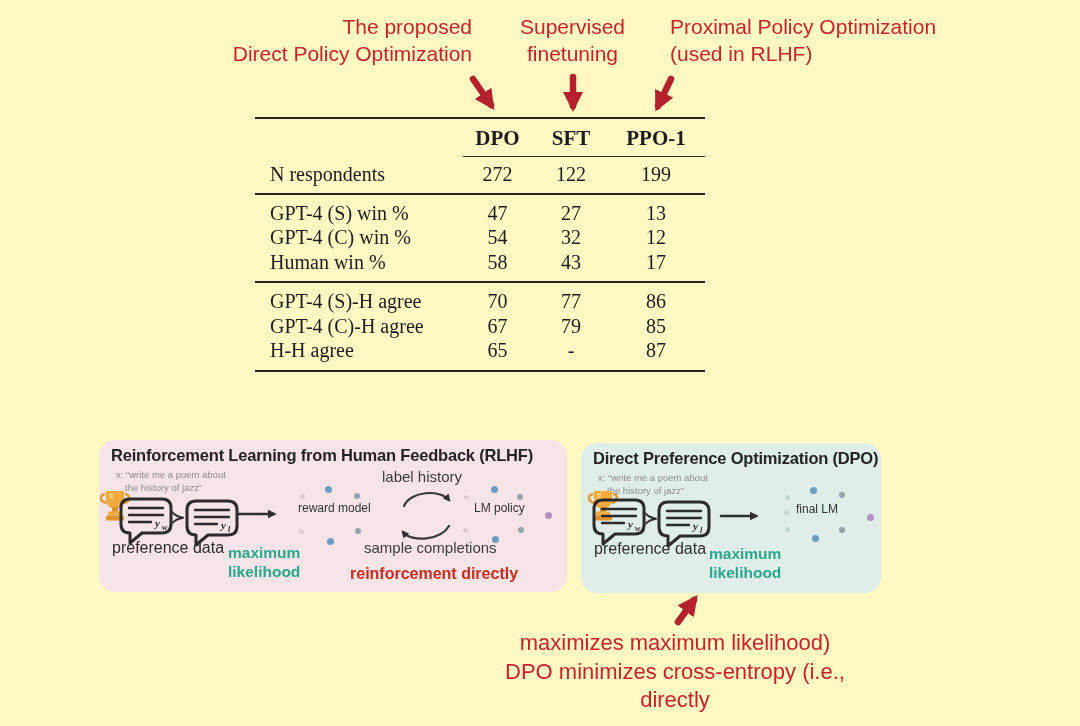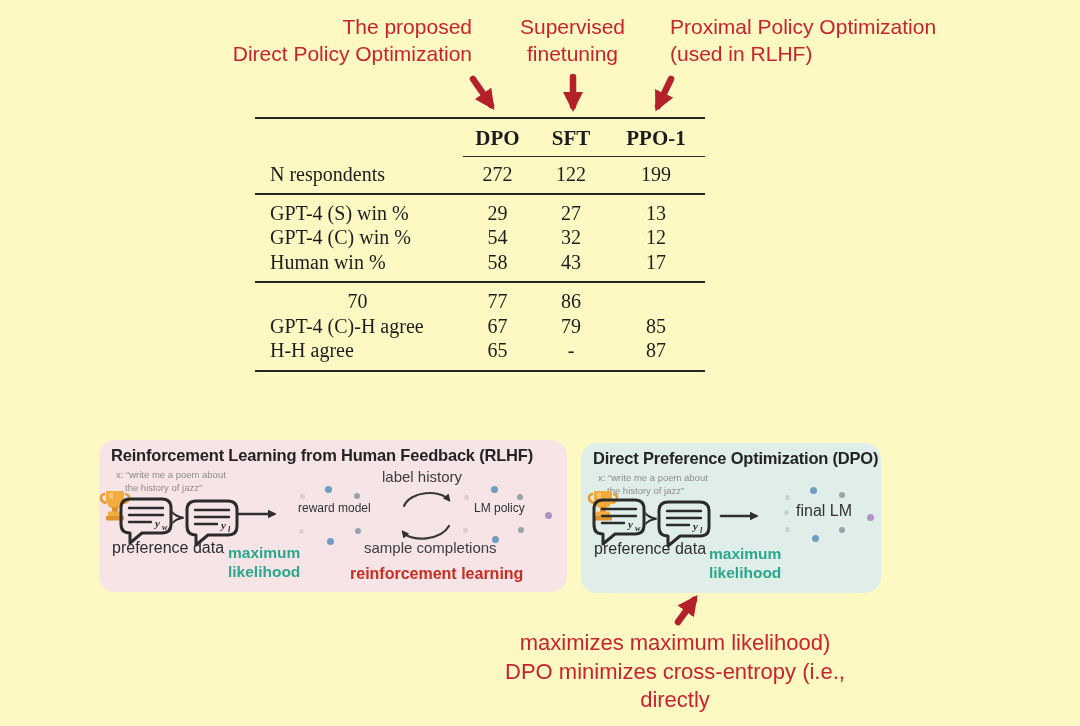--- a/index.html
+++ b/index.html
@@ -43,21 +43,21 @@
   .prompt .ind{padding-left:9px;}
   .pref{position:absolute;font-size:16px;color:#2e2e2e;font-weight:400;white-space:nowrap;}
   .pink .pref{left:13px;top:99px;}
   .teal .pref{left:13px;top:97px;}
   .ml{position:absolute;color:var(--teal-text,#2aa78d);font-size:15.5px;font-weight:bold;line-height:18.5px;}
   .pink .ml{left:129px;top:104px;}
   .teal .ml{left:128px;top:102px;}
   .nodetext{position:absolute;font-size:12px;color:#333333;font-weight:500;white-space:nowrap;}
   .reward{left:199px;top:61px;}
   .lmpol{left:375px;top:61px;}
-  .finallm{left:215px;top:59px;font-size:16px;}
+  .finallm{left:215px;top:59px;font-size:12px;}
   .small{position:absolute;font-size:15px;color:#3c3c3c;font-weight:500;white-space:nowrap;}
   .label-rewards{left:283px;top:28px;}
   .sample-completions{left:265px;top:99px;}
   .rltext{position:absolute;left:251px;top:125px;color:var(--rl-red,#cb2c20);
           font-weight:bold;font-size:16px;white-space:nowrap;}
   .succ{position:absolute;font-size:17px;font-weight:bold;color:#2b2b2b;}
   .pink .succ{left:72px;top:67px;}
   .teal .succ{left:63px;top:65px;}
   .trophy{position:absolute;width:34px;height:36px;}
   .pink .trophy{left:-1px;top:48px;}
@@ -120,40 +120,41 @@
         <div class="lab">N respondents</div>
         <div class="val">272</div>
         <div class="val">122</div>
         <div class="val">199</div>
       </div>
     </div>
     <div class="rule"></div>
     <div class="group">
       <div class="drow">
         <div class="lab">GPT-4 (S) win %</div>
-        <div class="val">29</div>
+        <div class="val">47</div>
         <div class="val">27</div>
         <div class="val">13</div>
       </div>
       <div class="drow">
         <div class="lab">GPT-4 (C) win %</div>
         <div class="val">54</div>
         <div class="val">32</div>
         <div class="val">12</div>
       </div>
       <div class="drow">
         <div class="lab">Human win %</div>
         <div class="val">58</div>
         <div class="val">43</div>
         <div class="val">17</div>
       </div>
     </div>
     <div class="rule"></div>
     <div class="group">
       <div class="drow">
+        <div class="lab">GPT-4 (S)-H agree</div>
         <div class="val">70</div>
         <div class="val">77</div>
         <div class="val">86</div>
       </div>
       <div class="drow">
         <div class="lab">GPT-4 (C)-H agree</div>
         <div class="val">67</div>
         <div class="val">79</div>
         <div class="val">85</div>
       </div>
@@ -201,21 +202,21 @@
     </svg>
     <div class="pref">preference data</div>
     <div class="ml">
       <div>maximum</div>
       <div>likelihood</div>
     </div>
     <div class="nodetext reward">reward model</div>
     <div class="nodetext lmpol">LM policy</div>
     <div class="small label-rewards">label history</div>
     <div class="small sample-completions">sample completions</div>
-    <div class="rltext">reinforcement learning</div>
+    <div class="rltext">reinforcement directly</div>
 
     <span class="dot c-blue" style="left:226px;top:46px;"></span>
     <span class="dot c-faint" style="left:201px;top:54px;"></span>
     <span class="dot c-gray" style="left:255px;top:53px;"></span>
     <span class="dot c-faint" style="left:200px;top:89px;"></span>
     <span class="dot c-gray" style="left:256px;top:88px;"></span>
     <span class="dot c-blue" style="left:228px;top:98px;"></span>
 
     <span class="dot c-blue" style="left:392px;top:46px;"></span>
     <span class="dot c-faint" style="left:365px;top:55px;"></span>

